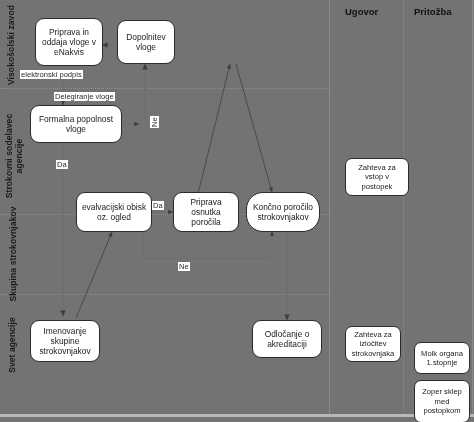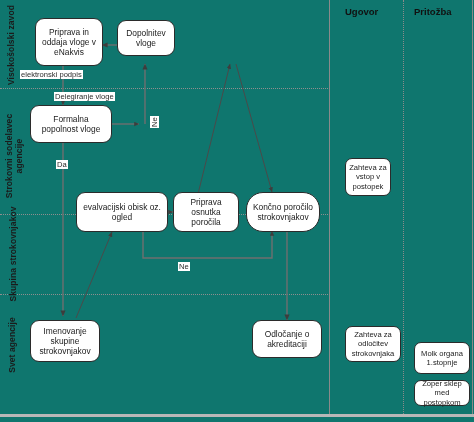--- a/index.html
+++ b/index.html
@@ -1,17 +1,17 @@
 <!DOCTYPE html>
 <html><head>
 <meta charset="utf-8">
 <style>
   html,body{margin:0;padding:0;background:#ffffff;}
   body{font-family:"Liberation Sans","DejaVu Sans",sans-serif;}
-  #stage{position:relative;width:474px;height:422px;background:#0f766e;overflow:hidden;}
+  #stage{position:relative;width:474px;height:422px;background:#737373;overflow:hidden;}
 
   
   .frame-left{position:absolute;left:0;top:0;width:330px;height:416px;
       border-right:1px solid #8a8a8a;box-sizing:border-box;}
   .col-sep{position:absolute;top:0;width:0;border-left:1px dotted #8a8a8a;height:416px;}
   .bottom-rule{position:absolute;left:0;top:414px;width:474px;height:3px;background:#b8b8b8;}
   .right-edge{position:absolute;left:472px;top:0;width:0;height:416px;border-left:1px solid #8a8a8a;}
 
   
   .lane-div{position:absolute;left:0;width:330px;height:0;border-top:1px dotted #8e8e8e;}
@@ -96,34 +96,34 @@
 
   <div class="edge-lbl" style="left:20px;top:70px;">elektronski podpis</div>
   <div class="edge-lbl" style="left:24px;top:92px;margin-left:30px;">Delegiranje vloge</div>
   <div class="edge-lbl rot" style="left:150px;top:128px;">Ne</div>
   <div class="edge-lbl" style="left:56px;top:160px;">Da</div>
   <div class="edge-lbl" style="left:152px;top:201px;">Da</div>
   <div class="edge-lbl" style="left:178px;top:262px;">Ne</div>
 
   <div class="node" style="left:35px;top:18px;width:68px;height:48px;">Priprava in oddaja vloge v eNakvis</div>
 
-  <div class="node" style="left:117px;top:20px;width:58px;height:36px;">Dopolnitev vloge</div>
+  <div class="node" style="left:117px;top:20px;width:58px;height:44px;">Dopolnitev vloge</div>
 
 
-  <div class="node" style="left:30px;top:105px;width:82px;height:38px;">Formalna popolnost vloge</div>
+  <div class="node" style="left:30px;top:105px;width:92px;height:38px;">Formalna popolnost vloge</div>
 
-  <div class="node" style="left:76px;top:192px;width:92px;height:40px;">evalvacijski obisk oz. ogled</div>
+  <div class="node" style="left:76px;top:192px;width:76px;height:40px;">evalvacijski obisk oz. ogled</div>
 
   <div class="node" style="left:173px;top:192px;width:66px;height:40px;">Priprava osnutka poročila</div>
 
   <div class="node" style="left:246px;top:192px;width:74px;height:40px;border-radius:17px;">Končno poročilo strokovnjakov</div>
 
   <div class="node" style="left:30px;top:320px;width:70px;height:42px;">Imenovanje skupine strokovnjakov</div>
 
   <div class="node" style="left:252px;top:320px;width:70px;height:38px;">Odločanje o akreditaciji</div>
 
-  <div class="node small" style="left:345px;top:158px;width:46px;height:38px;">Zahteva za vstop v postopek</div>
-  <div class="node small thin" style="left:345px;top:326px;width:56px;height:36px;">Zahteva za odločitev strokovnjaka</div>
+  <div class="node small" style="left:345px;top:158px;width:64px;height:38px;">Zahteva za vstop v postopek</div>
+  <div class="node small thin" style="left:345px;top:326px;width:56px;height:36px;">Zahteva za izločitev strokovnjaka</div>
 
   <div class="node small thin" style="left:414px;top:342px;width:56px;height:32px;">Molk organa 1.stopnje</div>
-  <div class="node small thin" style="left:414px;top:380px;width:56px;height:26px;">Zoper sklep med postopkom</div>
+  <div class="node small thin" style="left:414px;top:380px;width:56px;height:43px;">Zoper sklep med postopkom</div>
 
 </div>
 
 </body></html>

